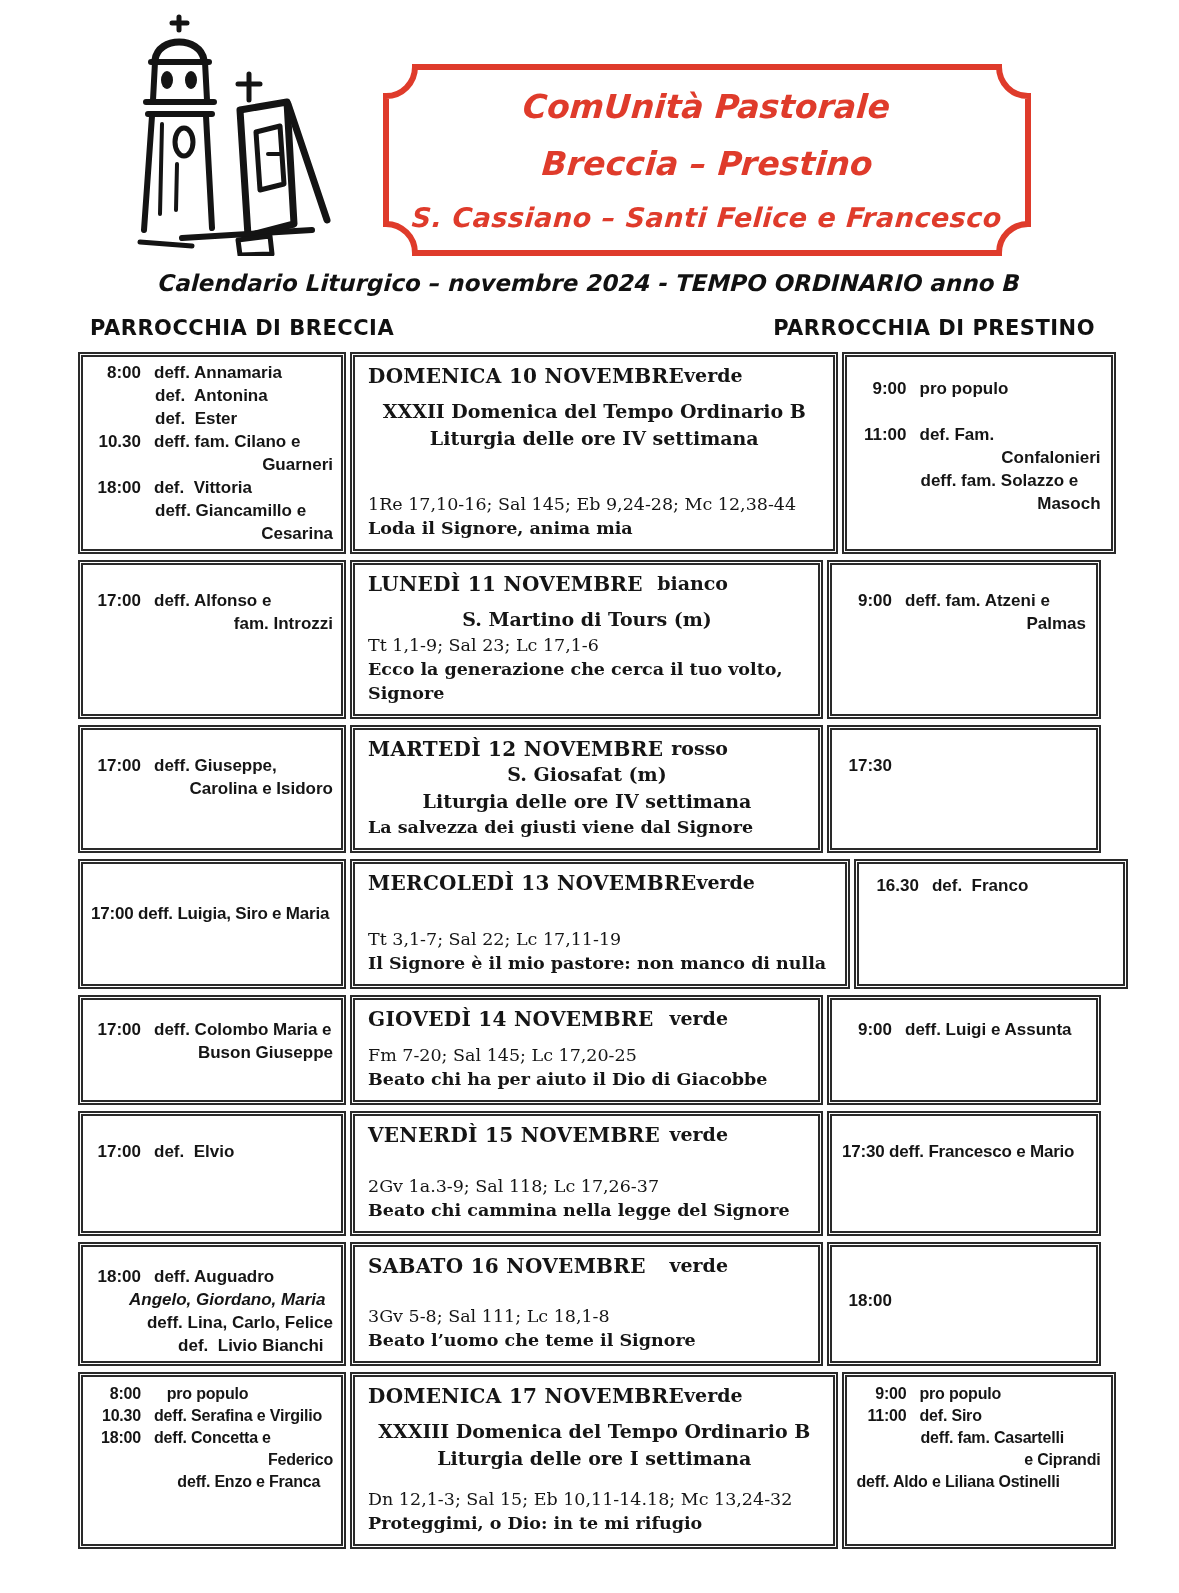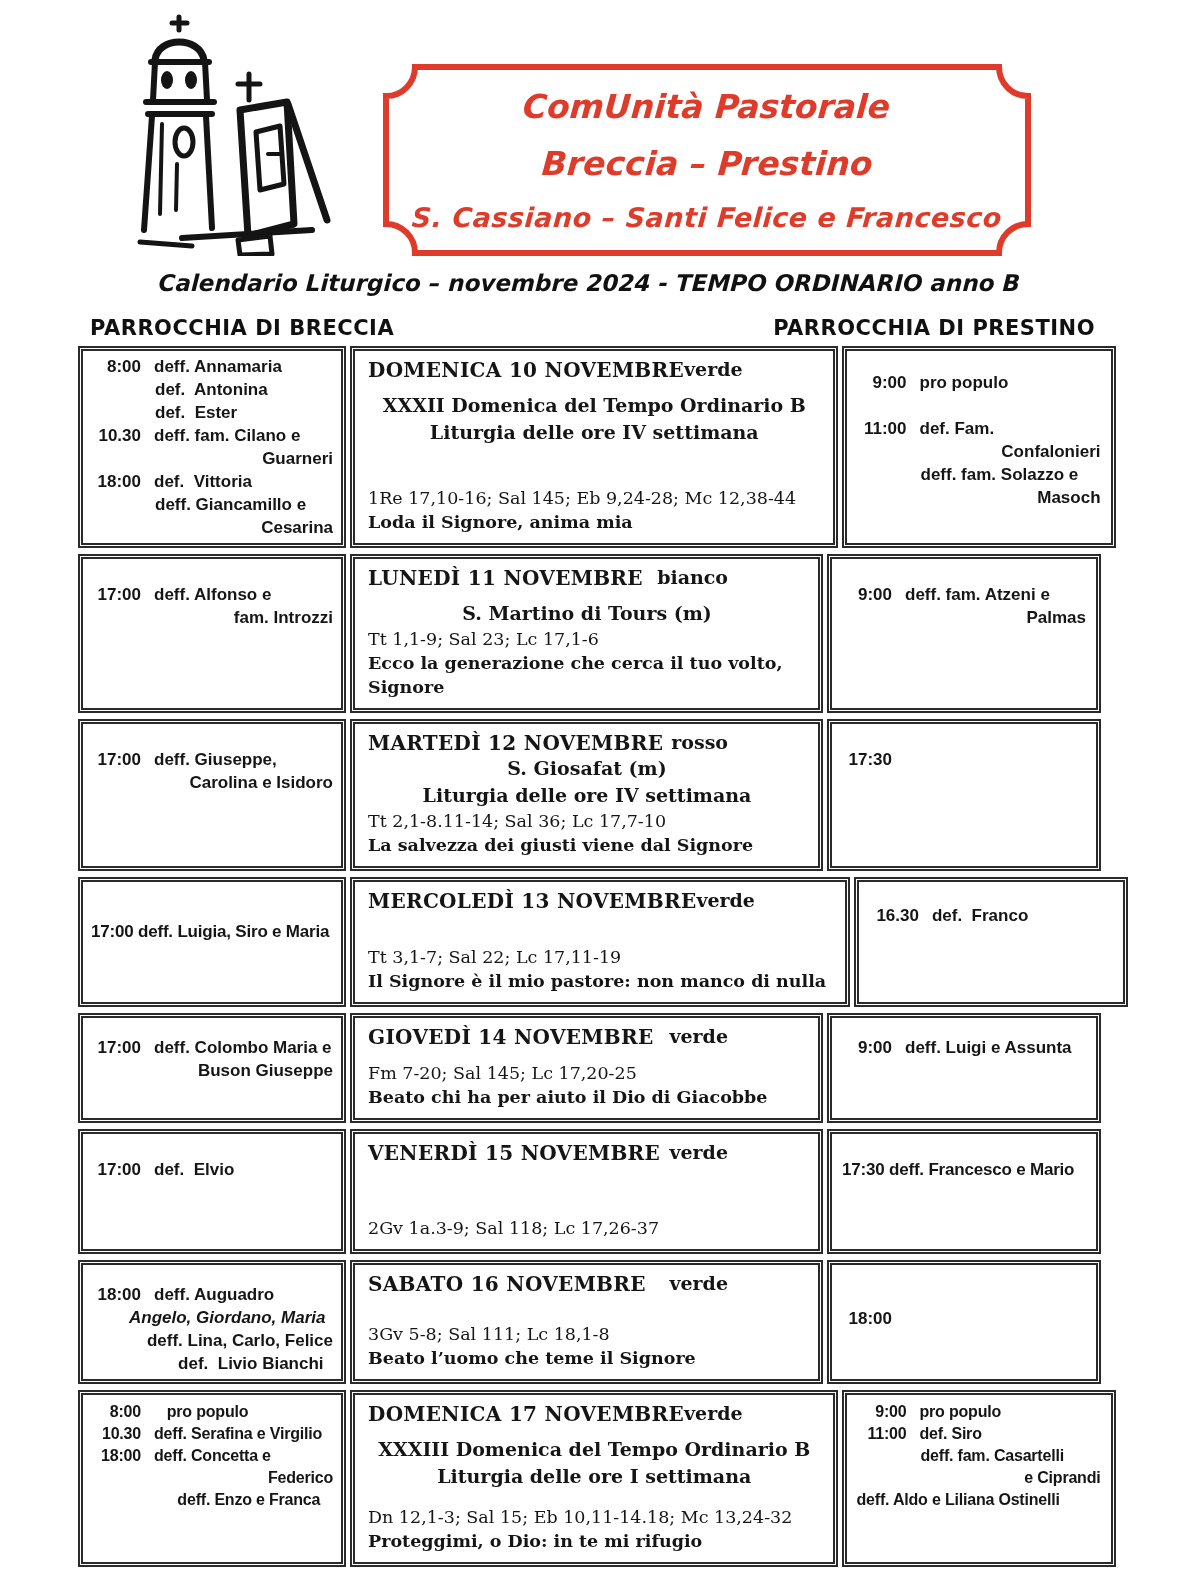--- a/index.html
+++ b/index.html
@@ -37,21 +37,21 @@
     font-family:"DejaVu Sans", sans-serif; font-style:italic; font-weight:bold;
     font-size:23px; color:#111; transform:skewX(-3deg);
   }
   .parish-row { display:flex; justify-content:space-between; margin-top:20px; padding:0 6px 0 12px; }
   .parish-name {
     font-family:"DejaVu Sans", sans-serif; font-weight:bold;
     font-size:21px; letter-spacing:0.5px; color:#111; transform:scaleY(1.05);
   }
 
   
-  #calendar { margin-top:6px; }
+  #calendar { margin-top:12px; }
   .row { display:flex; gap:4px; margin-bottom:6px; }
   .cell { border:5px double #2a2a2a; background:#fff; }
   .side { display:flex; flex-direction:column; font-weight:bold; font-size:17px; line-height:23px; }
   .side .line { white-space:pre-wrap; }
   .left-col  { flex:0 0 268px; padding:24px 4px 4px 8px; }
   .right-col { flex:0 0 274px; padding:24px 6px 4px 10px; }
   .mid-col   { flex:1 1 auto; display:flex; flex-direction:column;
                font-family:"DejaVu Serif","Liberation Serif",serif;
                padding:7px 12px 9px 13px; }
 
@@ -68,21 +68,21 @@
   .day-title { font-weight:bold; font-size:20px; letter-spacing:0.3px; white-space:nowrap; }
   .day-color { font-weight:bold; font-size:19px; }
   .day-subs { margin-top:10px; text-align:center; font-weight:bold; font-size:19px; line-height:27px; }
   .day-readings { margin-top:auto; font-size:17.5px; line-height:24px; }
   .day-response { font-weight:bold; }
 
   
   .row-1 .left-col  { padding-top:4px; }
   .row-1 .right-col { padding-top:20px; }
   .row-4 .left-col  { padding-top:38px; }
-  .row-4 .right-col { padding-top:22px; }
+  .row-4 .right-col { padding-top:10px; }
   .row-5 .left-col, .row-5 .right-col { padding-top:18px; }
   .row-7 .left-col  { padding-top:18px; }
   .row-7 .right-col { padding-top:42px; }
   .row-8 .left-col, .row-8 .right-col { padding-top:6px; }
   .row-8 .side { font-size:16px; letter-spacing:-0.2px; line-height:22px; }
   .row-3 .day-subs { margin-top:0; }
 </style>
 </head>
 <body>
 
@@ -204,21 +204,20 @@
         <div class="cell mid-col">
           <div class="day-head">
             <span class="day-title">MARTEDÌ 12 NOVEMBRE</span>
             <span class="day-color">rosso</span>
           </div>
           <div class="day-subs">
             <div class="sub-line">S. Giosafat (m)</div>
             <div class="sub-line">Liturgia delle ore IV settimana</div>
           </div>
           <div class="day-readings">
-            <div class="readings-line">Tt 2,1-8.11-14; Sal 36; Lc 17,7-10</div>
             <div class="day-response">La salvezza dei giusti viene dal Signore</div>
           </div>
         </div>
         <div class="cell side right-col">
           <div class="line timerow"><span class="time">17:30</span><span class="txt"></span></div>
         </div>
       </div>
       <div class="row row-4" style="min-height: 130px;">
         <div class="cell side left-col">
           <div class="line full">17:00 deff. Luigia, Siro e Maria</div>
@@ -260,20 +259,21 @@
         <div class="cell side left-col">
           <div class="line timerow"><span class="time">17:00</span><span class="txt">def.  Elvio</span></div>
         </div>
         <div class="cell mid-col">
           <div class="day-head">
             <span class="day-title">VENERDÌ 15 NOVEMBRE</span>
             <span class="day-color">verde</span>
           </div>
           <div class="day-readings">
             <div class="readings-line">2Gv 1a.3-9; Sal 118; Lc 17,26-37</div>
+            <div class="day-response">Beato chi cammina nella legge del Signore</div>
           </div>
         </div>
         <div class="cell side right-col">
           <div class="line full">17:30 deff. Francesco e Mario</div>
         </div>
       </div>
       <div class="row row-7" style="min-height: 122px;">
         <div class="cell side left-col">
           <div class="line timerow"><span class="time">18:00</span><span class="txt">deff. Auguadro</span></div>
           <div class="line indent">Angelo, Giordano, Maria</div>

